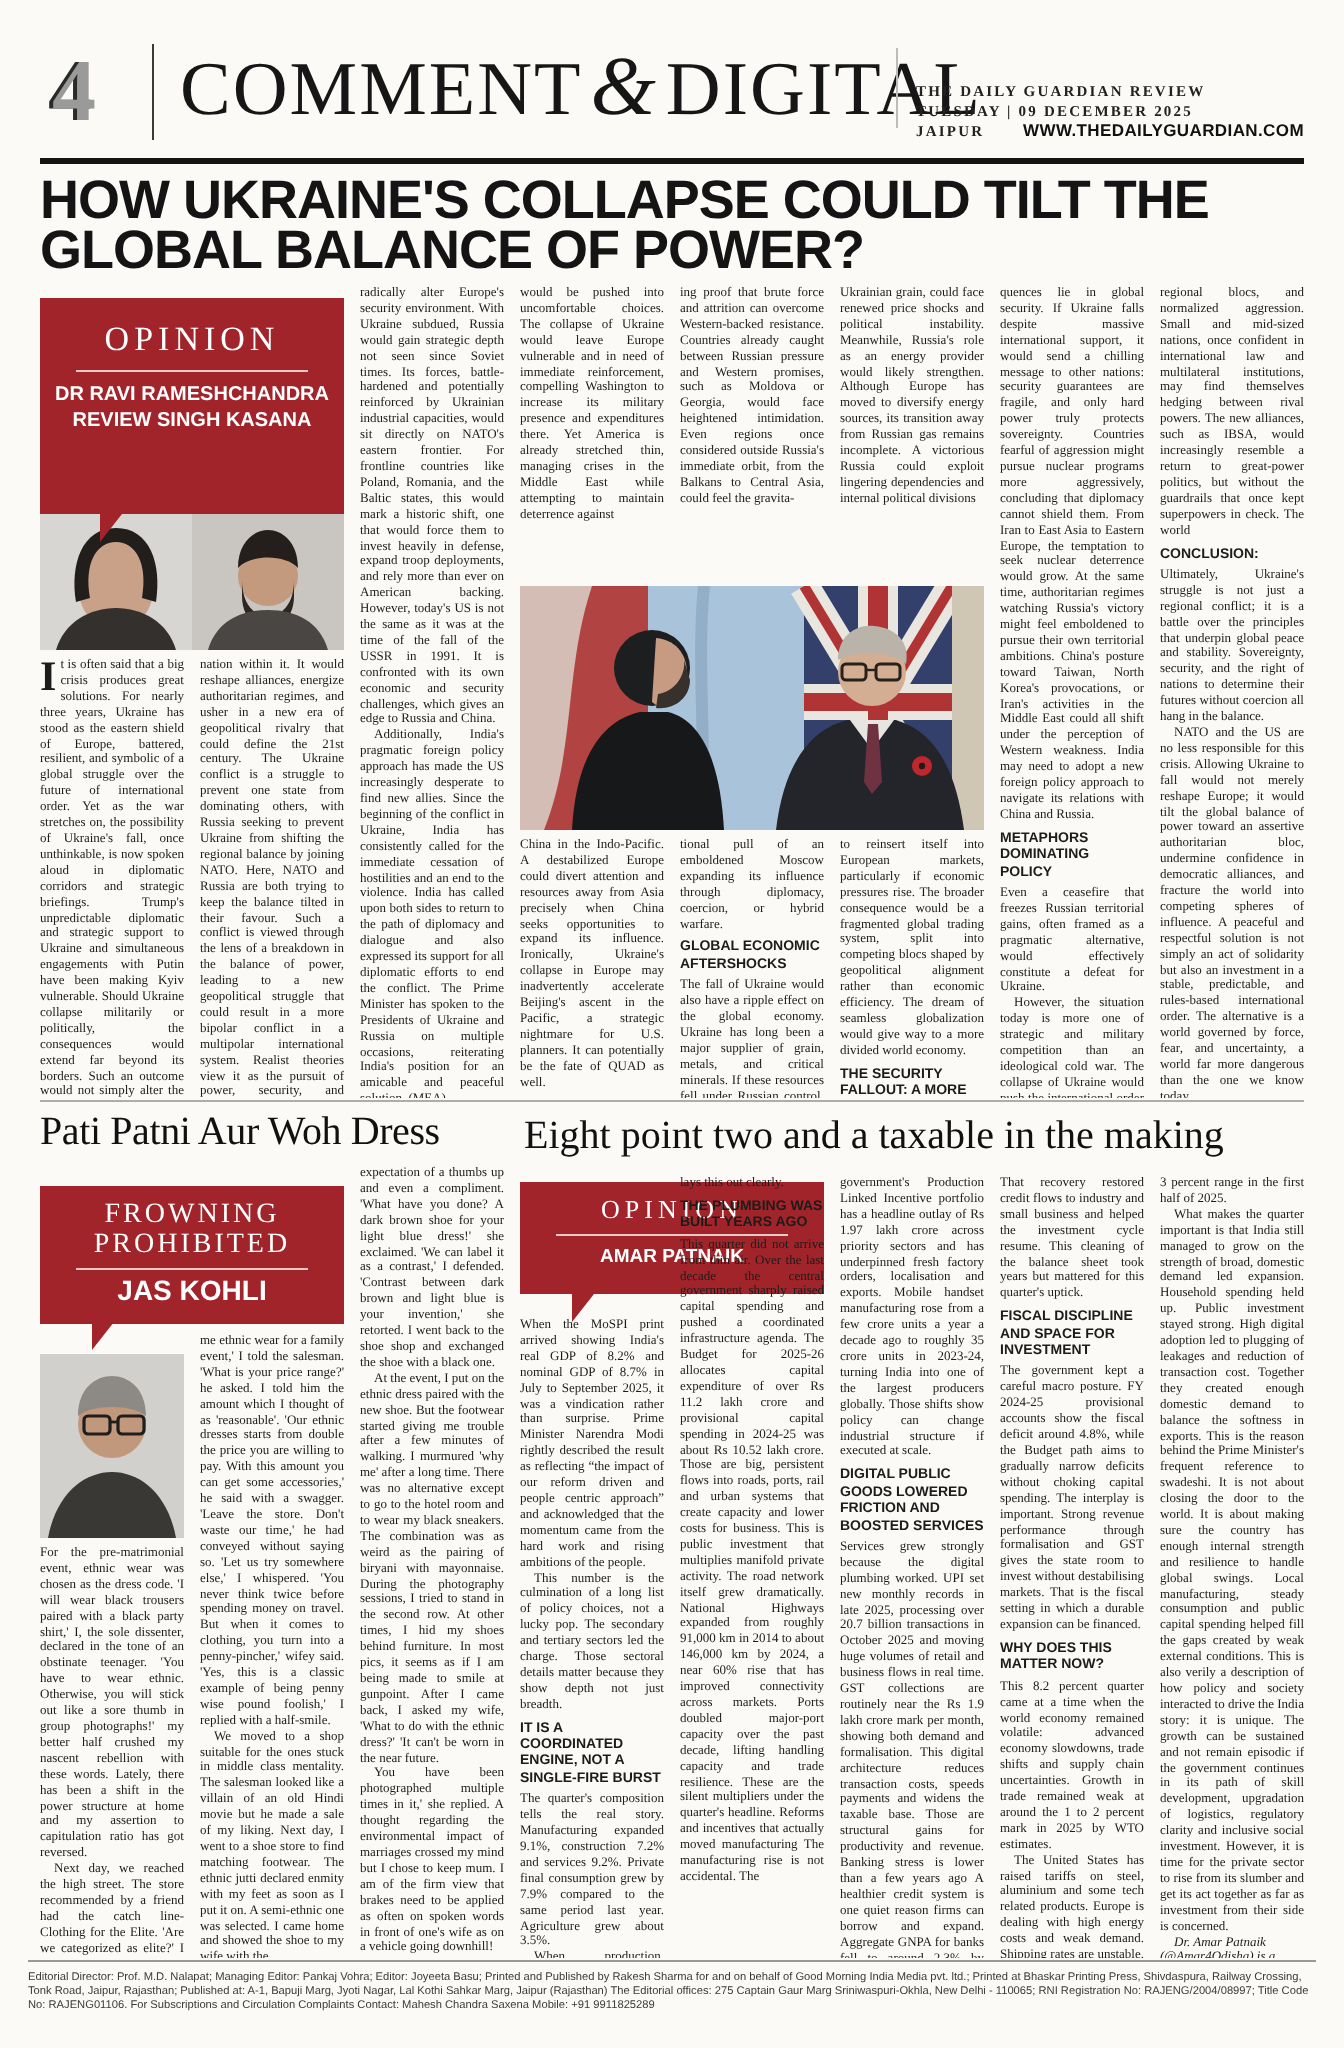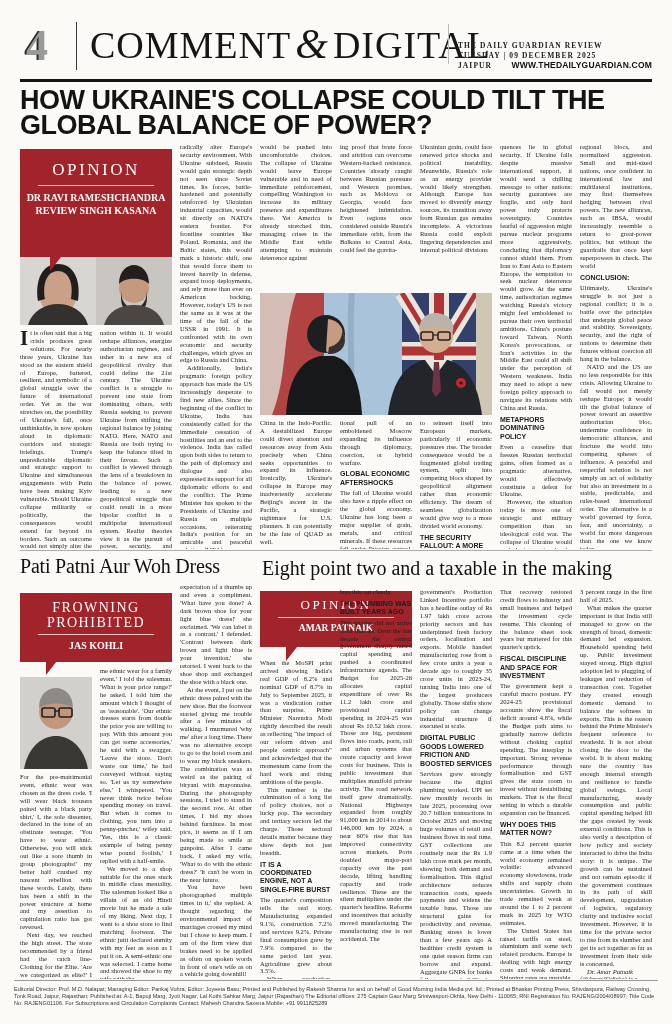--- a/index.html
+++ b/index.html
@@ -35,21 +35,21 @@
            margin:4px 0 2px;text-align:left;text-indent:0;}
   .dropcap::first-letter{float:left;font-size:21px;line-height:16px;padding:1px 2px 0 0;font-weight:bold;}
   .byline{font-style:italic;margin-top:3px;text-align:left;}
   .above{height:150px;overflow:hidden;}
   .below{margin-top:126px;}
 
   
   .redbox{background:var(--accent-red,#a1242a);color:#fff;text-align:center;position:absolute;}
   .kicker{font-size:17px;letter-spacing:2.5px;margin-top:11px;}
   .kicker-rule{width:116px;height:1px;background:rgba(255,255,255,.75);margin:5px auto 5px;}
-  .box-authors{font-family:Liberation Serif, serif;font-weight:bold;font-size:10px;line-height:13px;}
+  .box-authors{font-family:Liberation Sans, sans-serif;font-weight:bold;font-size:10px;line-height:13px;}
   .tail{position:absolute;width:0;height:0;border-left:11px solid var(--accent-red,#a1242a);
         border-right:5px solid transparent;border-bottom:14px solid transparent;z-index:3;}
 
   .main-opinion{left:0;top:6px;width:152px;height:108px;}
   .main-tail{left:30px;top:114px;}
   .author-photos{position:absolute;left:0;top:114px;width:152px;height:68px;display:flex;}
   .headshot{width:76px;height:68px;}
   .headshot svg{display:block;width:76px;height:68px;}
 
   .article-photo{position:absolute;left:240px;top:150px;width:232px;height:122px;}
@@ -58,21 +58,21 @@
   
   .mid-rule{position:absolute;left:20px;top:550px;width:632px;height:1px;background:#adadad;}
   .footer-rule{position:absolute;left:14px;top:980px;width:644px;height:1px;background:#999;}
 
   
   .pati{position:absolute;left:20px;top:555px;width:232px;height:424px;}
   .pati-headline{position:absolute;left:0;top:0;width:232px;font-size:20px;letter-spacing:-.2px;color:#111;}
   .pati-box{left:0;top:38px;width:152px;height:69px;}
   .pati-box .small-title{font-size:14px;letter-spacing:1.5px;line-height:15px;margin-top:7px;}
   .pati-box .kicker-rule{margin:4px auto;}
-  .pati-box .box-authors{font-size:10px;}
+  .pati-box .box-authors{font-size:14px;}
   .pati-tail{left:26px;top:106px;}
   .kohli-photo{position:absolute;left:0;top:122px;width:72px;height:92px;}
   .kohli-photo svg{display:block;width:72px;height:92px;}
   .pcol{position:absolute;width:72px;overflow:hidden;font-size:6.5px;line-height:7.9px;text-align:justify;}
   .pcol p{margin:0;}
   .pcol p + p{text-indent:7px;}
   .pati-c1{left:0;top:218px;height:206px;}
   .pati-c2{left:80px;top:112px;height:312px;}
   .pati-c3{left:160px;top:28px;height:396px;}
 

